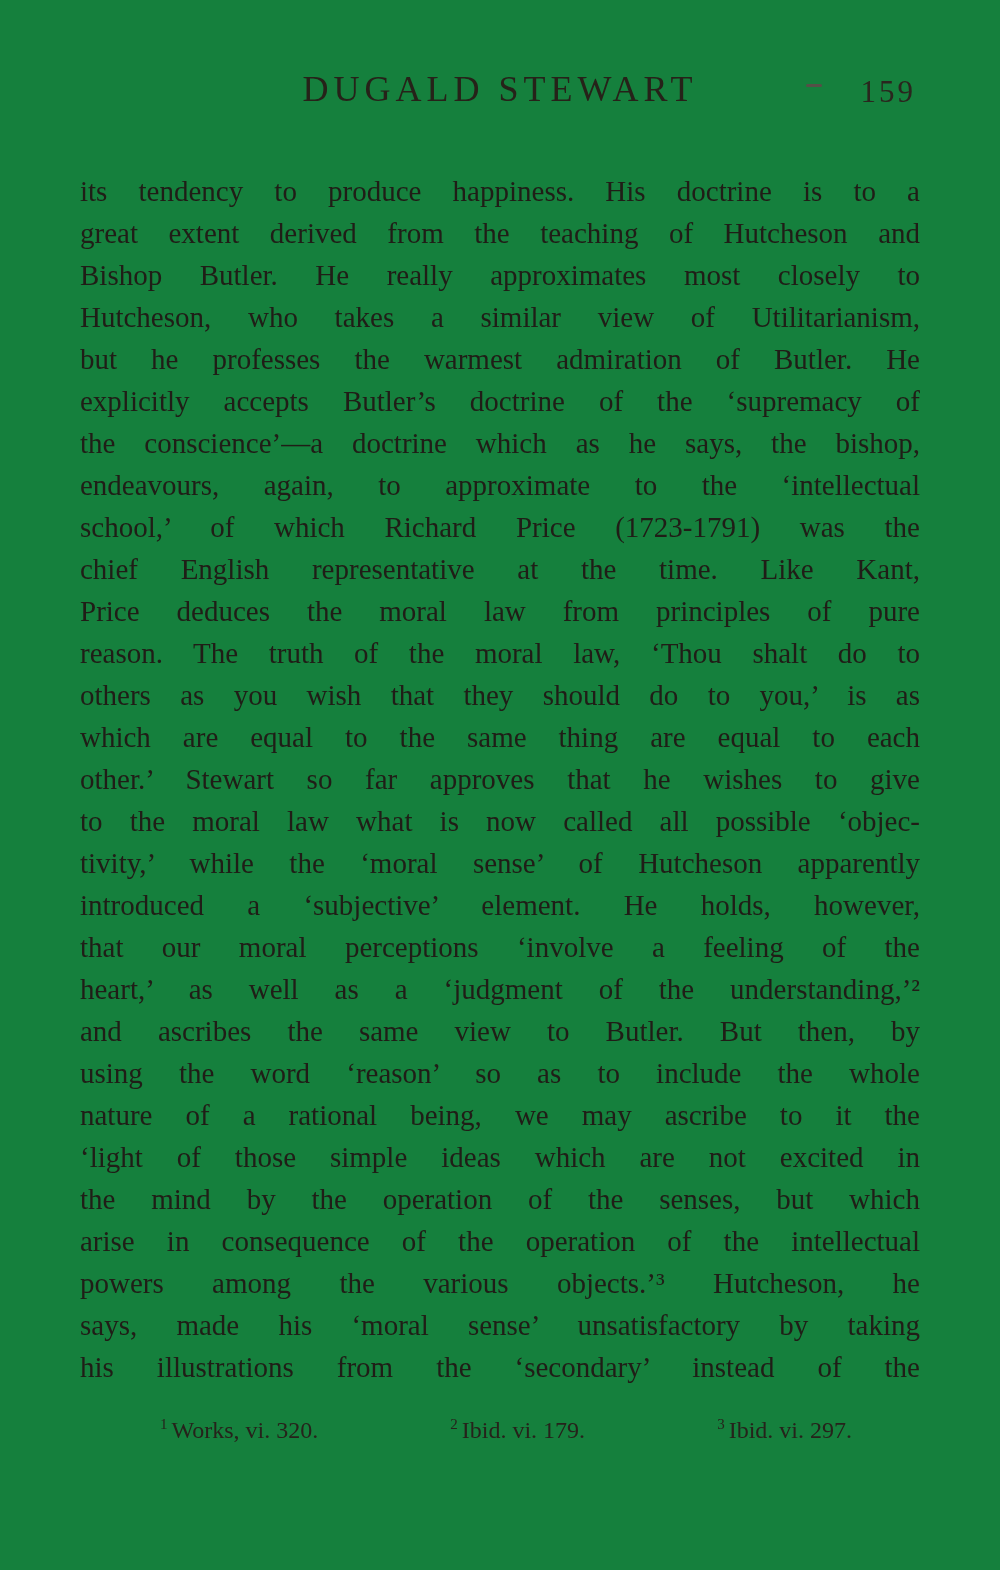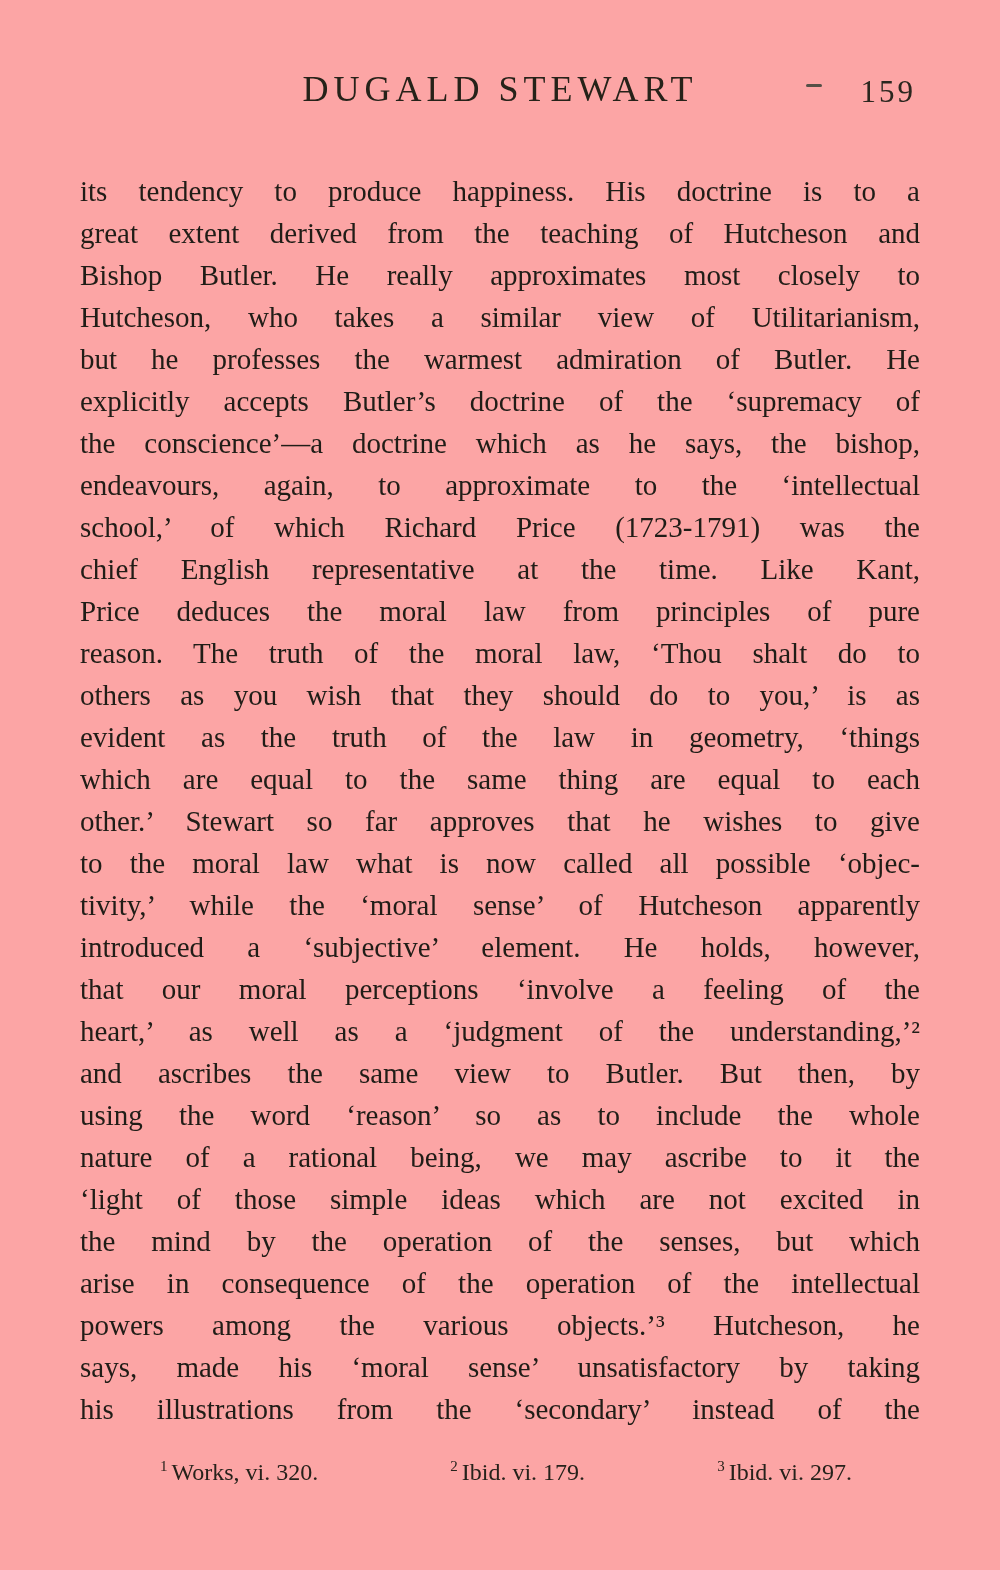--- a/index.html
+++ b/index.html
@@ -4,21 +4,21 @@
 <style>
   html, body {
     margin: 0;
     padding: 0;
     background: #e8e6e0;
   }
   .page {
     width: 1000px;
     height: 1570px;
     margin: 0 auto;
-    background: #fca5a5;
+    background: #15803d;
     color: #221f1a;
     font-family: "Liberation Serif", "DejaVu Serif", serif;
     box-sizing: border-box;
     position: relative;
     overflow: hidden;
   }
   .page-header {
     position: relative;
     padding-top: 68px;
     text-align: center;
@@ -93,21 +93,20 @@
     <div class="text-line">Hutcheson, who takes a similar view of Utilitarianism,</div>
     <div class="text-line">but he professes the warmest admiration of Butler. He</div>
     <div class="text-line">explicitly accepts Butler’s doctrine of the ‘supremacy of</div>
     <div class="text-line">the conscience’—a doctrine which as he says, the bishop,</div>
     <div class="text-line">endeavours, again, to approximate to the ‘intellectual</div>
     <div class="text-line">school,’ of which Richard Price (1723-1791) was the</div>
     <div class="text-line">chief English representative at the time. Like Kant,</div>
     <div class="text-line">Price deduces the moral law from principles of pure</div>
     <div class="text-line">reason. The truth of the moral law, ‘Thou shalt do to</div>
     <div class="text-line">others as you wish that they should do to you,’ is as</div>
-    <div class="text-line">evident as the truth of the law in geometry, ‘things</div>
     <div class="text-line">which are equal to the same thing are equal to each</div>
     <div class="text-line">other.’ Stewart so far approves that he wishes to give</div>
     <div class="text-line">to the moral law what is now called all possible ‘objec-</div>
     <div class="text-line">tivity,’ while the ‘moral sense’ of Hutcheson apparently</div>
     <div class="text-line">introduced a ‘subjective’ element. He holds, however,</div>
     <div class="text-line">that our moral perceptions ‘involve a feeling of the</div>
     <div class="text-line">heart,’ as well as a ‘judgment of the understanding,’²</div>
     <div class="text-line">and ascribes the same view to Butler. But then, by</div>
     <div class="text-line">using the word ‘reason’ so as to include the whole</div>
     <div class="text-line">nature of a rational being, we may ascribe to it the</div>

